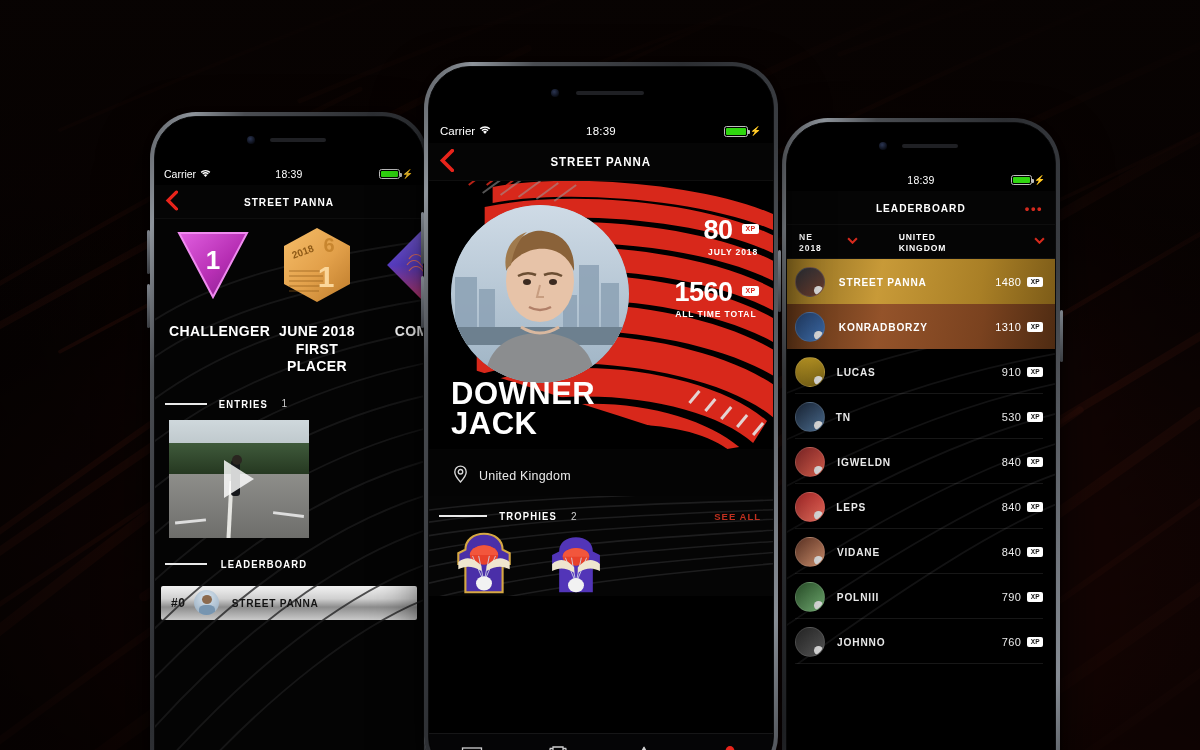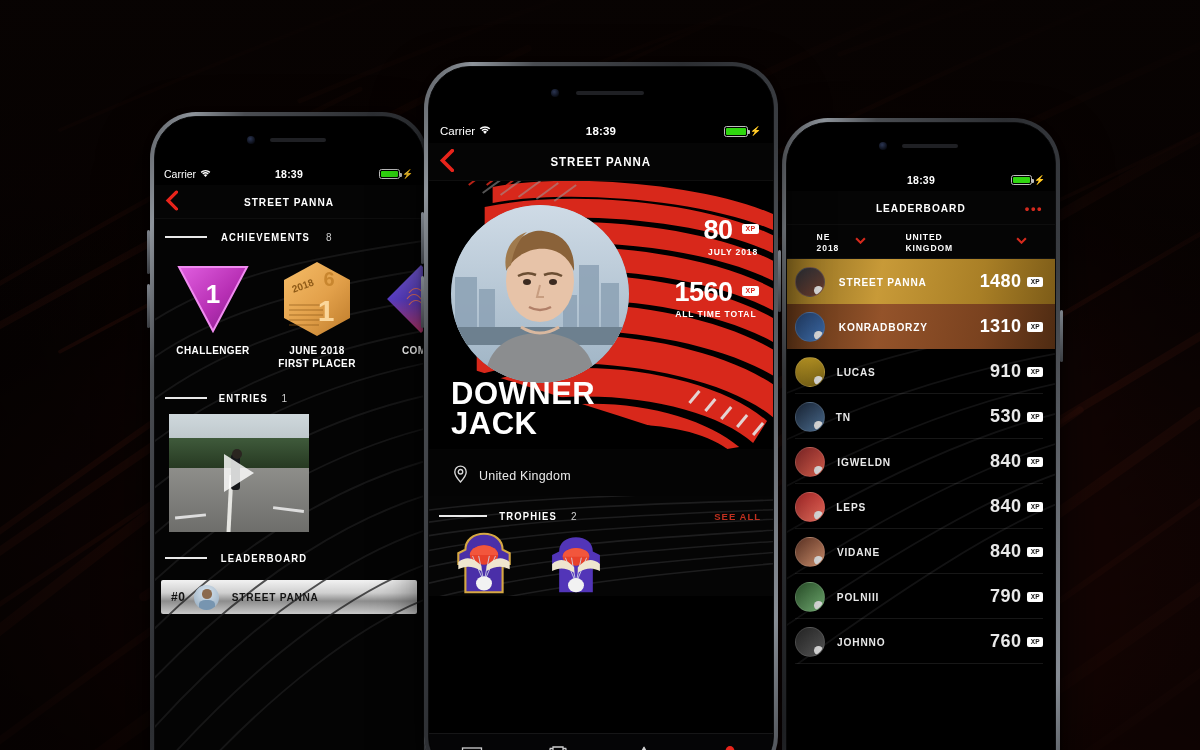--- a/index.html
+++ b/index.html
@@ -86,21 +86,21 @@
   
   .statusbar {
     height: 22px; display: flex; align-items: center;
     padding: 0 9px; color: #fff; font-size: 10.5px;
     background: #000; position: relative;
   }
   .statusbar.mid { height: 24px; font-size: 11.5px; padding: 0 11px; }
   .sb-left { display: flex; align-items: center; gap: 4px; }
   .sb-time {
     position: absolute; left: 50%; transform: translateX(-50%);
-    font-weight: 700; letter-spacing: .2px;
+    font-weight: 400; letter-spacing: .2px;
   }
   .sb-right { margin-left: auto; display: flex; align-items: center; gap: 3px; }
   .batt {
     width: 21px; height: 10px; border: 1px solid #bdbdbd; border-radius: 2.5px;
     position: relative; padding: 1px;
   }
   .batt i { display:block; height: 100%; width: 100%; background: #2fd60f; border-radius: 1px; }
   .batt:after {
     content:''; position:absolute; right:-3px; top: 3px;
     width: 1.6px; height: 4px; background:#bdbdbd; border-radius: 0 1px 1px 0;
@@ -145,22 +145,22 @@
   .sec .seeall {
     margin-left:auto; margin-right: 12px; color:#c0301f;
     font-size: 9.5px; font-weight:700; letter-spacing: 1px;
   }
 
   
   .ach-row { display:flex; gap: 16px; padding: 4px 0 0 14px; position:relative; }
   .ach { width: 88px; flex: none; text-align:center; }
   .ach .badge { height: 84px; display:flex; align-items:center; justify-content:center; }
   .ach .nm {
-    color:#fff; font-size: 10px; font-weight: 800; letter-spacing: .4px;
-    line-height: 1.25; margin-top: 4px;
+    color:#fff; font-size: 14px; font-weight: 800; letter-spacing: .4px;
+    line-height: 1.25; margin-top: 16px;
   }
 
   
   .entry-thumb {
     width: 140px; height: 118px; margin-left: 14px;
     position: relative; overflow:hidden; background:#3a4a3f;
   }
   .entry-thumb .sky { position:absolute; left:0; right:0; top:0; height: 28%;
     background: linear-gradient(180deg,#cfd8dc,#b9c3c7); }
   .entry-thumb .trees { position:absolute; left:0; right:0; top:20%; height: 28%;
@@ -228,39 +228,39 @@
   .meta { padding: 16px 0 0 24px; }
   .meta .r { display:flex; align-items:center; gap: 11px; margin-bottom: 9px; }
   .meta .t { color:#eaeaea; font-size: 12.5px; letter-spacing:.2px; }
 
   .troph-row { display:flex; gap: 26px; padding: 4px 0 0 22px; position:relative; }
   .troph { width: 66px; height: 62px; position:relative; }
 
   
   .filters {
     display:flex; align-items:center; height: 34px;
-    background:#050505; padding: 0 28px; position:relative;
+    background:#050505; padding: 0 10px; position:relative;
     border-bottom: 1px solid rgba(255,255,255,.05);
     gap: 36px;
   }
   .filt { display:flex; align-items:center; gap: 8px; }
   .filt .t { color:#fff; font-size: 9.5px; font-weight:800; letter-spacing: 1px; transform:scaleX(.9);}
   .chev { color:#d62a1d; font-size: 9px; line-height:1; }
   .lb-list { position:relative; }
   .lb-row {
     height: 45px; display:flex; align-items:center; gap: 10px;
     padding: 0 12px 0 8px; position: relative; overflow:hidden;
   }
   .lb-row .av2 {
     width: 30px; height: 30px; border-radius:50%; flex:none; position:relative;
     overflow:hidden; border: 1px solid rgba(255,255,255,.12);
   }
   .lb-row .n { font-size: 11px; font-weight: 700; letter-spacing: .9px; transform:scaleX(.92); }
   .lb-row .v { margin-left:auto; display:flex; align-items:center; gap: 6px; }
-  .lb-row .v .num { font-size: 18px; font-weight: 700; letter-spacing:.4px; }
+  .lb-row .v .num { font-size: 11px; font-weight: 400; letter-spacing:.4px; }
   .lb-row .v .xpb {
     background:#fff; color:#111; font-size: 6.5px; font-weight:900;
     padding: 1.5px 3.5px; border-radius: 2px;
   }
   .lb-row.gold { background: linear-gradient(100deg,#8a6a1f 0%, #c89a38 35%, #a97f26 72%, #7d5c18 100%); }
   .lb-row.silver { background: linear-gradient(100deg,#6e6e70 0%, #b9b9bb 35%, #96969a 72%, #68686b 100%); }
   .lb-row.bronze { background: linear-gradient(100deg,#5c3316 0%, #94532a 35%, #7a421f 72%, #4e2b12 100%); }
   .lb-row.gold .n, .lb-row.gold .num,
   .lb-row.silver .n, .lb-row.silver .num,
   .lb-row.bronze .n, .lb-row.bronze .num { color:#fff; }
@@ -378,25 +378,20 @@
                 <path d="M-20 400 C 90 290, 205 238, 300 216"></path>
                 <path d="M-20 452 C 95 330, 210 272, 300 250"></path>
                 <path d="M-20 505 C 100 372, 215 308, 300 286"></path>
                 <path d="M-20 558 C 105 412, 220 344, 300 322"></path>
                 <path d="M-20 610 C 110 452, 225 380, 300 358"></path>
                 <path d="M-20 660 C 115 492, 230 416, 300 394"></path>
               </g>
             </svg>
           </div>
 
-          <div class="sec">
-            <span class="rule"></span>
-            <span class="lbl">ACHIEVEMENTS</span>
-            <span class="cnt">8</span>
-          </div>
 
           <div class="ach-row">
             <div class="ach">
               <div class="badge">
                 <svg width="78" height="72" viewBox="0 0 78 72">
                   <defs>
                       <linearGradient id="mg" x1="0" y1="0" x2="1" y2="1">
                     <stop offset="0%" stop-color="#e15fe0"></stop>
                         <stop offset="55%" stop-color="#b72fb4"></stop>
                         <stop offset="100%" stop-color="#7d1c86"></stop>

